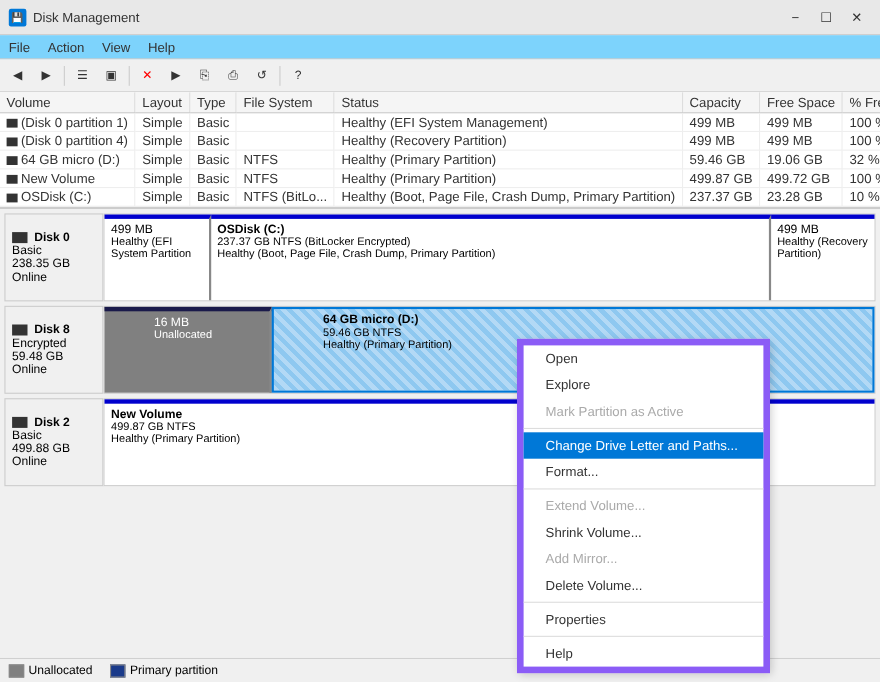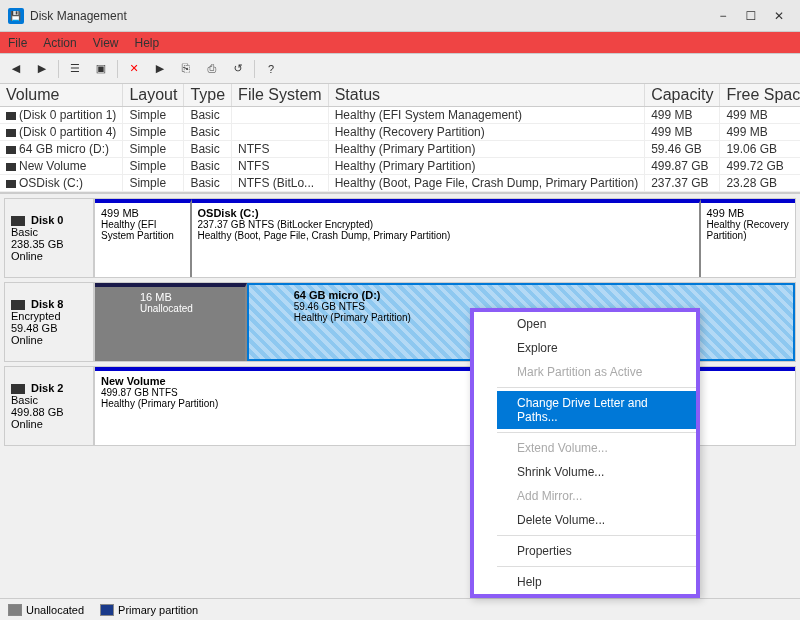--- a/index.html
+++ b/index.html
@@ -7,35 +7,35 @@
     
     
     .title-bar { background: #e8e8e8; border-bottom: 1px solid #ccc; display: flex; align-items: center; justify-content: space-between; padding: 6px 8px; height: 32px; }
     .title-bar-left { display: flex; align-items: center; gap: 6px; }
     .title-bar-icon { width: 16px; height: 16px; background: #0078d7; border-radius: 2px; display: flex; align-items: center; justify-content: center; color: white; font-size: 9px; }
     .title-text { font-size: 12px; color: #333; }
     .title-controls { display: flex; gap: 2px; }
     .title-btn { width: 26px; height: 20px; border: none; background: transparent; cursor: pointer; font-size: 12px; color: #333; display: flex; align-items: center; justify-content: center; }
     
     
-    .menu-bar { background: #ef4444; border-bottom: 1px solid #ccc; display: flex; height: 22px; align-items: center; }
+    .menu-bar { background: #7dd3fc; border-bottom: 1px solid #ccc; display: flex; height: 22px; align-items: center; }
     .menu-item { padding: 2px 8px; cursor: pointer; color: #333; }
     
     
     .toolbar { background: #f0f0f0; border-bottom: 1px solid #ccc; display: flex; align-items: center; padding: 2px 4px; height: 30px; gap: 2px; }
     .toolbar-btn { width: 24px; height: 22px; border: 1px solid transparent; background: transparent; cursor: pointer; display: flex; align-items: center; justify-content: center; font-size: 11px; color: #333; }
     .toolbar-separator { width: 1px; height: 18px; background: #ccc; margin: 0 2px; }
     
     
     .main { display: flex; flex-direction: column; height: calc(620px - 32px - 22px - 30px - 22px); }
     
     
     .volume-table { background: white; border-bottom: 2px solid #ccc; flex-shrink: 0; }
     .volume-table table { width: 100%; border-collapse: collapse; }
-    .volume-table th { background: #f5f5f5; border-right: 1px solid #ddd; border-bottom: 1px solid #ccc; padding: 2px 6px; text-align: left; font-weight: normal; font-size: 16px; color: #333; white-space: nowrap; }
+    .volume-table th { background: #f5f5f5; border-right: 1px solid #ddd; border-bottom: 1px solid #ccc; padding: 2px 6px; text-align: left; font-weight: normal; font-size: 12px; color: #333; white-space: nowrap; }
     .volume-table td { border-right: 1px solid #eee; border-bottom: 1px solid #eee; padding: 1px 6px; font-size: 12px; color: #333; white-space: nowrap; }
     
     
     .disk-area { background: #f0f0f0; flex: 1; overflow-y: auto; padding: 4px; }
     
     .disk-row { display: flex; margin-bottom: 4px; align-items: stretch; min-height: 80px; }
     .disk-label { width: 90px; flex-shrink: 0; background: #f0f0f0; border: 1px solid #ccc; padding: 4px 6px; font-size: 11px; display: flex; flex-direction: column; justify-content: center; }
     .disk-label strong { font-weight: bold; font-size: 11px; }
     
     .disk-partitions { flex: 1; display: flex; border: 1px solid #ccc; background: white; }
@@ -52,21 +52,21 @@
     .partition-status { font-size: 10px; }
     
     
     .status-bar { height: 22px; background: #f0f0f0; border-top: 1px solid #ccc; display: flex; align-items: center; padding: 0 8px; gap: 16px; font-size: 11px; }
     .legend-item { display: flex; align-items: center; gap: 4px; }
     .legend-box { width: 14px; height: 12px; border: 1px solid #888; }
     .legend-box.unalloc { background: #808080; }
     .legend-box.primary { background: #1a3a8a; }
     
     
-    .context-menu { position: absolute; background: white; border: 4px solid #8b5cf6; box-shadow: 2px 2px 8px rgba(0,0,0,0.2); width: 230px; z-index: 1000; left: 470px; top: 308px; padding-left: 23px; }
+    .context-menu { position: absolute; background: white; border: 6px solid #8b5cf6; box-shadow: 2px 2px 8px rgba(0,0,0,0.2); width: 230px; z-index: 1000; left: 470px; top: 308px; }
     .ctx-item { padding: 5px 20px; cursor: pointer; color: #333; font-size: 12px; }
     .ctx-item.disabled { color: #aaa; cursor: default; }
     .ctx-item.highlighted { background: #0078d7; color: white; }
     .ctx-separator { height: 1px; background: #ddd; margin: 3px 0; }
   </style>
 </head>
 <body>
 
 <div class="title-bar">
   <div class="title-bar-left">
@@ -257,20 +257,21 @@
     <span>Primary partition</span>
   </div>
 </div>
 
 <div class="context-menu" id="context-menu">
 <div class="ctx-item">Open</div>
     <div class="ctx-item">Explore</div>
     <div class="ctx-item disabled">Mark Partition as Active</div>
     <div class="ctx-separator"></div>
     <div class="ctx-item highlighted">Change Drive Letter and Paths...</div>
+    <div class="ctx-item">Format...</div>
     <div class="ctx-separator"></div>
     <div class="ctx-item disabled">Extend Volume...</div>
     <div class="ctx-item">Shrink Volume...</div>
     <div class="ctx-item disabled">Add Mirror...</div>
     <div class="ctx-item">Delete Volume...</div>
     <div class="ctx-separator"></div>
     <div class="ctx-item">Properties</div>
     <div class="ctx-separator"></div>
     <div class="ctx-item">Help</div>
   </div>

